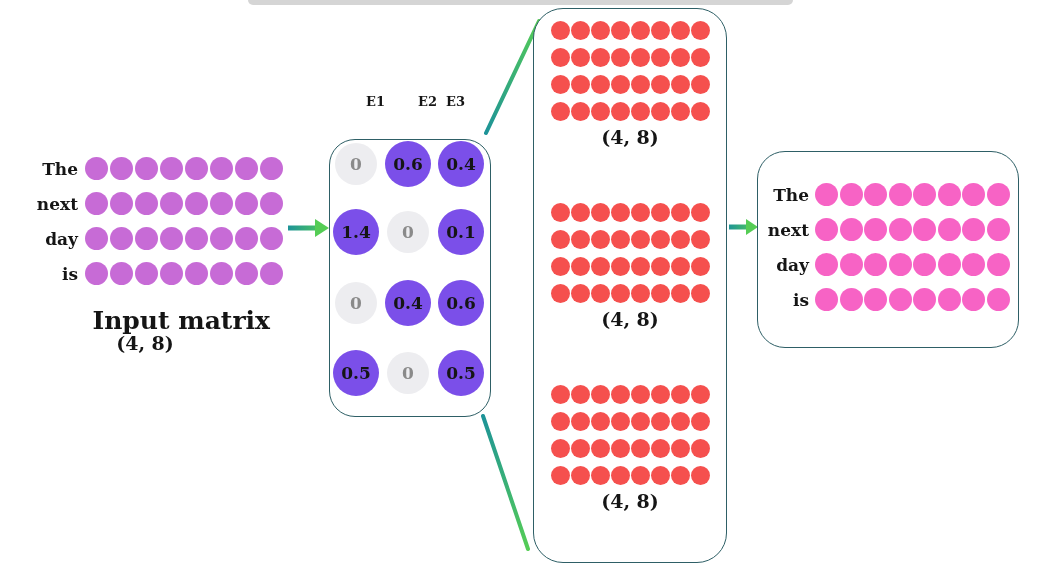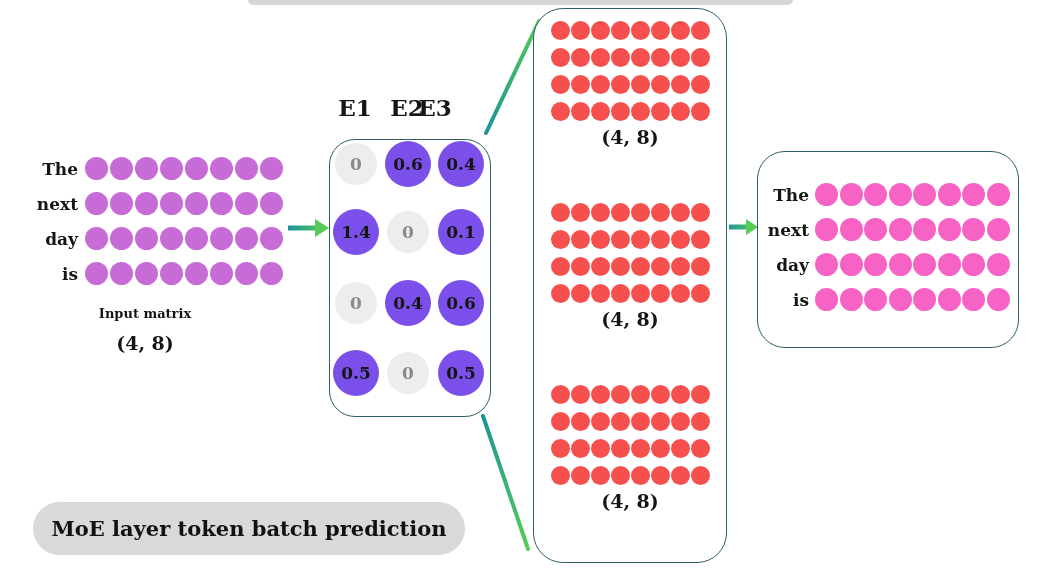--- a/index.html
+++ b/index.html
@@ -11,25 +11,25 @@
 
   
   #banner-remnant { left:248px; top:0; width:545px; height:5px; background:#d5d5d5; border-radius:0 0 8px 8px; }
 
   
   #input-rows { left:14px; top:151px; }
   .im-row { display:flex; align-items:center; height:35px; }
   .im-label { width:64px; text-align:right; margin-right:7px; font-size:17px; font-weight:700; color:#151515; }
   .dot { border-radius:50%; flex:0 0 auto; }
   .dot-lg { width:23px; height:23px; margin-right:2px; }
-  #input-caption { left:20px; top:306px; width:250px; text-align:center; font-size:13px; }
+  #input-caption { left:20px; top:306px; width:250px; text-align:right; font-size:25px; }
   #input-shape   { left:20px; top:332px; width:250px; text-align:center; font-size:19px; }
 
   
-  .gate-header { position:absolute; top:94px; width:60px; text-align:center; font-size:23px; }
+  .gate-header { position:absolute; top:94px; width:60px; text-align:right; font-size:13px; }
   #gate-box { left:329px; top:139px; width:162px; height:278px; border:1.6px solid #2e5f66; border-radius:26px; background:#fff; }
   .gate-circle { position:absolute; border-radius:50%; display:flex; align-items:center; justify-content:center; font-size:17px; font-weight:700; font-family:"DejaVu Serif", serif; }
 
   
   #expert-box { left:533px; top:8px; width:194px; height:555px; border:1.6px solid #2e5f66; border-radius:30px; background:#fff; }
   .expert-group { position:absolute; left:0; width:100%; }
   .eg-row { display:flex; justify-content:center; align-items:center; height:27px; gap:1px; }
   .dot-sm { width:19px; height:19px; }
   .eg-label { text-align:center; font-size:19px; font-weight:700; color:#151515; margin-top:8px; line-height:24px; }
   .eg-shape { text-align:center; font-size:19px; font-weight:700; color:#151515; line-height:24px; }
@@ -328,15 +328,14 @@
           <span class="dot dot-md" style="background: rgb(247, 99, 197);"></span>
           <span class="dot dot-md" style="background: rgb(247, 99, 197);"></span>
           <span class="dot dot-md" style="background: rgb(247, 99, 197);"></span>
           <span class="dot dot-md" style="background: rgb(247, 99, 197);"></span>
           <span class="dot dot-md" style="background: rgb(247, 99, 197);"></span>
           <span class="dot dot-md" style="background: rgb(247, 99, 197);"></span>
         </div>
       </div>
   </div>
 
-  <div id="caption-pill" class="abs" style="background: rgb(217, 217, 217);">MoE layer token batch prediction</div>
 
 </div>
 
 </body></html>

